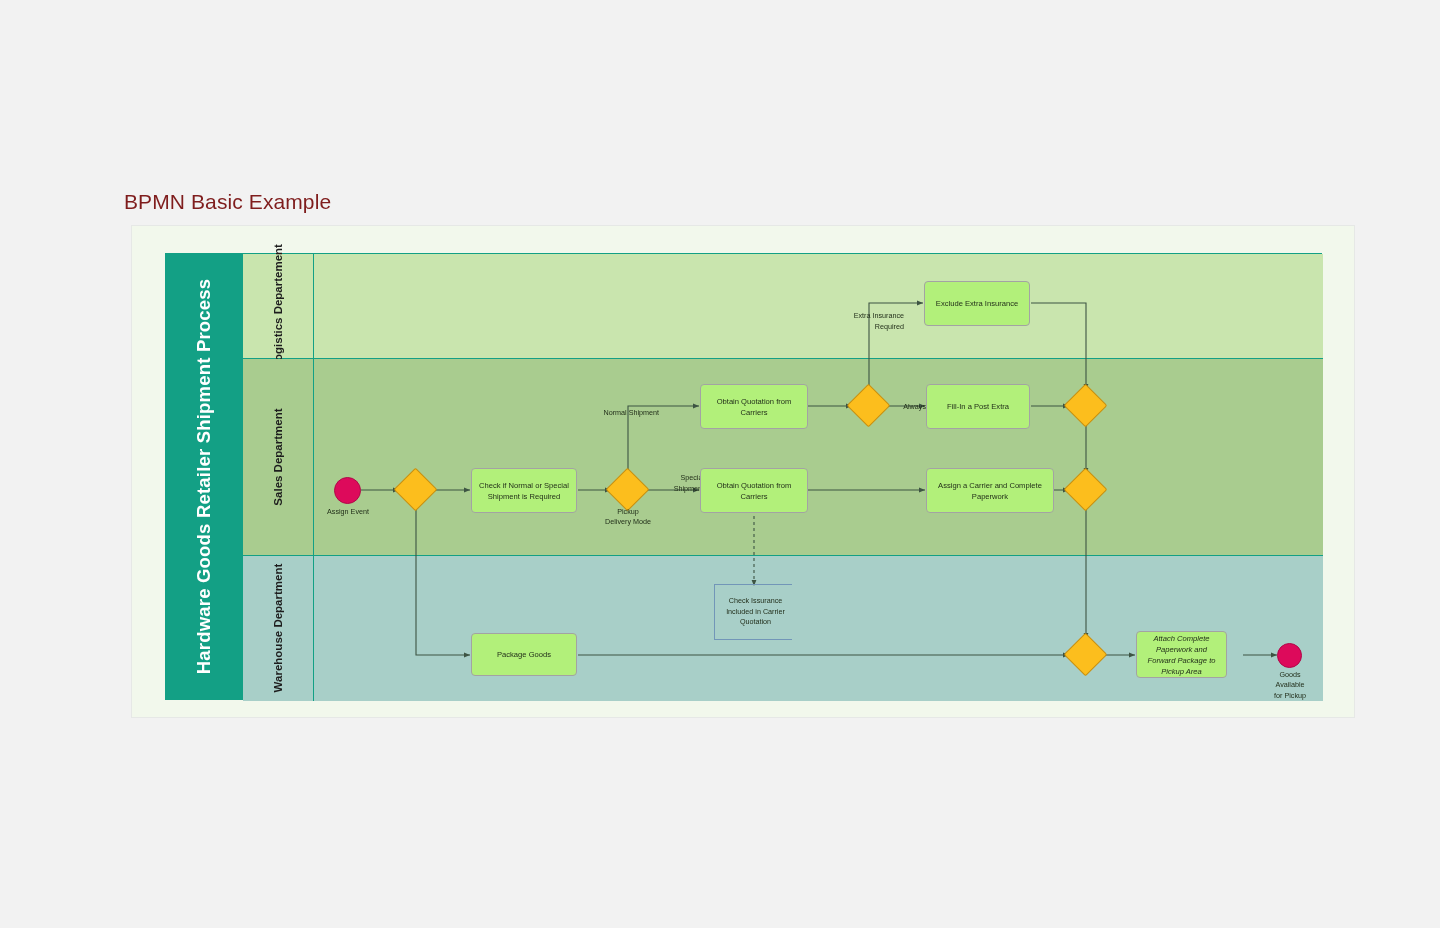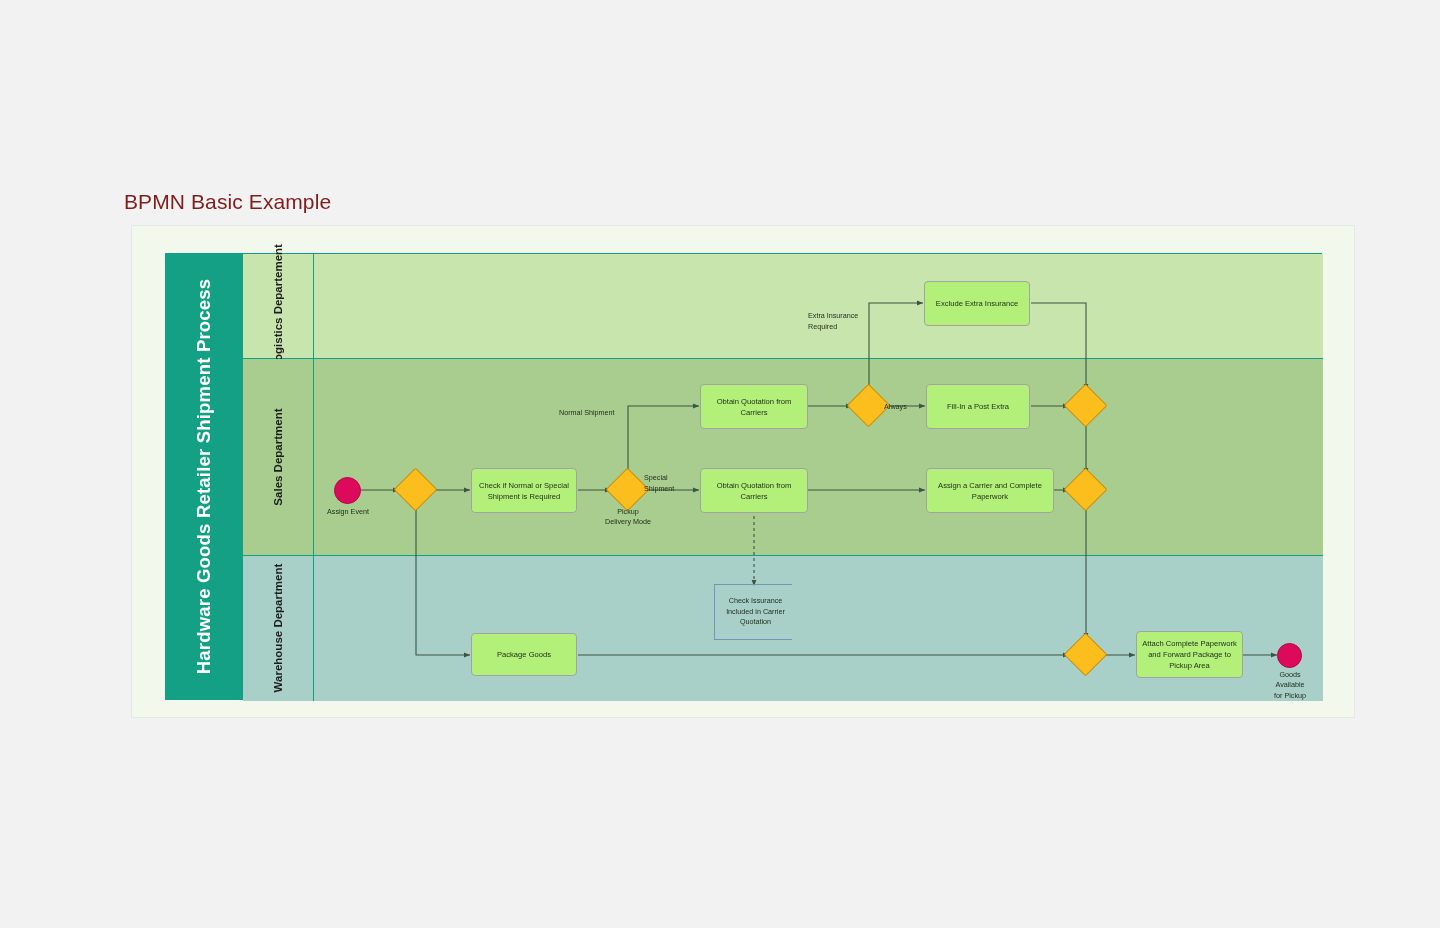--- a/index.html
+++ b/index.html
@@ -159,21 +159,21 @@
     color: #1f2b17;
     text-align: center;
     line-height: 1.45;
     white-space: pre-line;
   }
 
   .edge-label {
     position: absolute;
     font-size: 7.2px;
     color: #1f2b17;
-    text-align: left;
+    text-align: right;
     line-height: 1.5;
     white-space: pre-line;
   }
 
   .annotation {
     position: absolute;
     border-left: 1px solid #7296b8;
     border-top: 1px solid #7296b8;
     border-bottom: 1px solid #7296b8;
     font-size: 7.2px;
@@ -312,20 +312,20 @@
   <div class="node task" style="left:794px; top:242px; width:128px; height:45px;">Assign a Carrier and Complete Paperwork</div>
 
   <div class="node gateway" style="left:938px; top:164px;"></div>
   <div class="node gateway" style="left:938px; top:248px;"></div>
   <div class="node gateway" style="left:938px; top:413px;"></div>
 
   <div class="annotation" style="left:582px; top:358px; width:78px; height:56px;">Check Issurance Included in Carrier Quotation</div>
 
   <div class="node task" style="left:339px; top:407px; width:106px; height:43px;">Package Goods</div>
 
-  <div class="node task" style="left:1004px; top:405px; width:107px; height:47px;">Attach Complete Paperwork and Forward Package to Pickup Area</div>
+  <div class="node task" style="left:1004px; top:405px; width:91px; height:47px;font-style:italic;">Attach Complete Paperwork and Forward Package to Pickup Area</div>
 
   <div class="node event end" style="left:1145px; top:417px;"></div>
   <div class="node-label" style="left:1122px; top:444px; width:72px;">Goods
 Available
 for Pickup</div>
 
 </div>
 
 </body></html>

